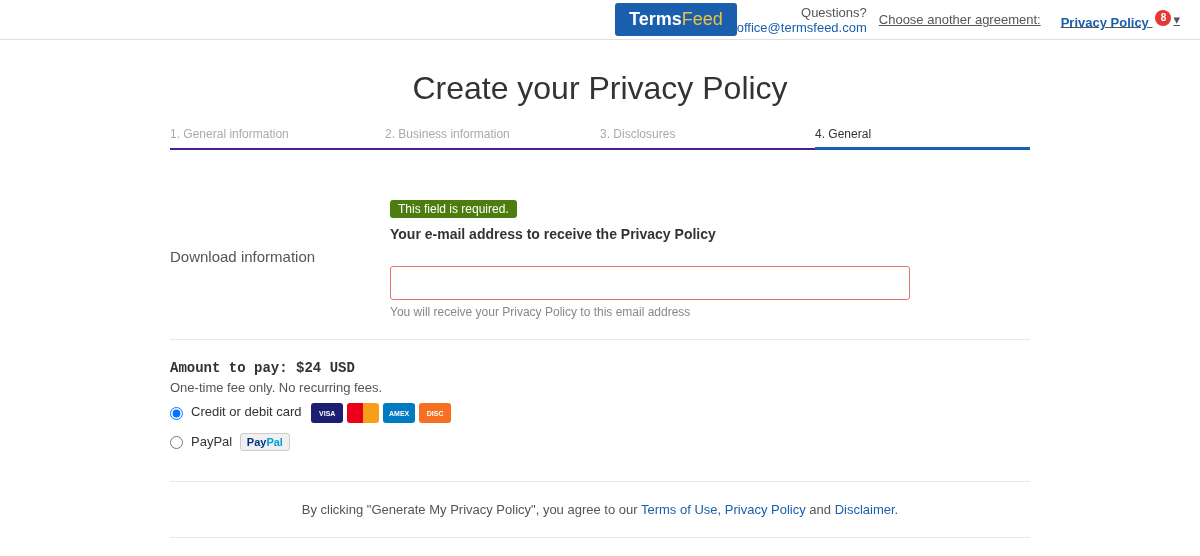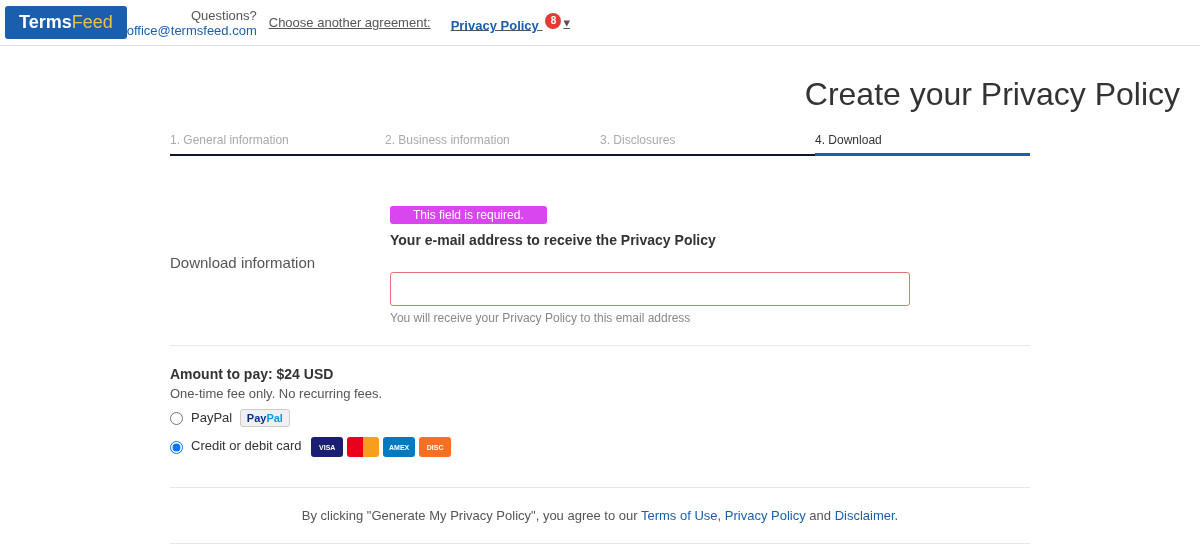--- a/index.html
+++ b/index.html
@@ -2,24 +2,24 @@
 <html><head>
   <meta charset="utf-8">
   <style>
     * { box-sizing: border-box; margin: 0; padding: 0; }
     body { font-family: Arial, sans-serif; background: #fff; color: #333; font-size: 14px; }
 
     
     .header {
       display: flex;
       align-items: center;
-      justify-content: flex-start;
-      padding: 10px 5px;
+      justify-content: flex-end;
+      padding: 10px 20px;
       border-bottom: 1px solid #e0e0e0;
-      height: 46px;
+      height: 40px;
     }
     .logo-container {
       background: #1a5fad;
       padding: 6px 14px;
       border-radius: 3px;
     }
     .logo-terms {
       color: #fff;
       font-size: 18px;
       font-weight: bold;
@@ -75,36 +75,35 @@
 
     
     .page-title-section {
       text-align: center;
       padding: 30px 20px 20px;
     }
     .page-title {
       font-size: 32px;
       font-weight: 300;
       color: #333;
-      text-align: right;
     }
 
     
     .steps-bar {
       display: flex;
       max-width: 900px;
       margin: 0 auto 30px;
       padding: 0 20px;
     }
     .step {
       flex: 1;
       font-size: 12px;
       color: #aaa;
       padding-bottom: 6px;
-      border-bottom: 2px solid #0f172a;
+      border-bottom: 2px solid #4c1d95;
     }
     .step.active {
       color: #333;
       border-bottom: 3px solid #1a5fad;
     }
 
     
     .main-content {
       max-width: 900px;
       margin: 0 auto;
@@ -124,24 +123,24 @@
       color: #555;
       margin-top: 48px;
     }
     .section-content {
       flex: 1;
     }
 
     
     .error-badge {
       display: inline-block;
-      background: #d946ef;
+      background: #4d7c0f;
       color: #fff;
       font-size: 12px;
-      padding: 2px 23px;
+      padding: 2px 8px;
       border-radius: 3px;
       margin-bottom: 8px;
     }
 
     
     .field-label {
       font-size: 14px;
       font-weight: bold;
       color: #333;
       margin-bottom: 24px;
@@ -161,20 +160,21 @@
       font-size: 12px;
       color: #888;
       margin-top: 5px;
     }
 
     
     .payment-amount {
       font-weight: bold;
       font-size: 14px;
       margin-bottom: 4px;
+      font-family: Liberation Mono, monospace;
     }
     .payment-note {
       font-size: 13px;
       color: #555;
       margin-bottom: 8px;
     }
 
     
     .radio-option {
       display: flex;
@@ -283,64 +283,64 @@
   <div class="step">
     <span>1</span>. <span>General information</span>
   </div>
   <div class="step">
     <span>2</span>. <span>Business information</span>
   </div>
   <div class="step">
     <span>3</span>. <span>Disclosures</span>
   </div>
   <div class="step active">
-    <span>4</span>. <span>Download</span>
+    <span>4</span>. <span>General</span>
   </div>
 </div>
 
 <div class="main-content">
 
   <div class="section-row">
     <div class="section-label">Download information</div>
     <div class="section-content">
       <div class="error-badge">This field is required.</div>
       <div class="field-label">Your e-mail address to receive the Privacy Policy</div>
       <input type="email" class="email-input" style="">
       <div class="field-hint">You will receive your Privacy Policy to this email address</div>
     </div>
   </div>
 
   <div class="section-row">
     <div class="section-content">
       <div class="payment-amount">Amount to pay: $24 USD</div>
       <div class="payment-note">One-time fee only. No recurring fees.</div>
-
-      <div class="radio-option">
-        <input type="radio" name="payment" id="paypal" style="">
-        <label for="paypal" class="radio-label">
-          <span>PayPal</span>
-          <span class="paypal-icon">
-            <span class="paypal-text-pp">Pay</span>
-              <span class="paypal-text-al">Pal</span>
-          </span>
-        </label>
-      </div>
 
       <div class="radio-option">
         <input type="radio" name="payment" id="credit" checked="" style="">
         <label for="credit" class="radio-label">
           <span>Credit or debit card</span>
           <span class="card-icons">
             <span class="card-icon visa-icon">VISA</span>
             <span class="card-icon mc-icon" style="background: linear-gradient(to right, #eb001b 50%, #f79e1b 50%); border-radius:3px; width:32px; height:20px; display:inline-block;"></span>
             <span class="card-icon amex-icon">AMEX</span>
             <span class="card-icon discover-icon">DISC</span>
           </span>
         </label>
       </div>
+
+      <div class="radio-option">
+        <input type="radio" name="payment" id="paypal" style="">
+        <label for="paypal" class="radio-label">
+          <span>PayPal</span>
+          <span class="paypal-icon">
+            <span class="paypal-text-pp">Pay</span>
+              <span class="paypal-text-al">Pal</span>
+          </span>
+        </label>
+      </div>
     </div>
   </div>
 
   <div class="agreement-section">
     <div class="agreement-text">
       <span>By clicking "Generate My Privacy Policy", you agree to our</span>
       <a href="#"> <span>Terms of Use</span></a>,
       <a href="#"><span>Privacy Policy</span></a>
       <span>and</span>
       <a href="#"><span>Disclaimer</span></a><span>.</span>

